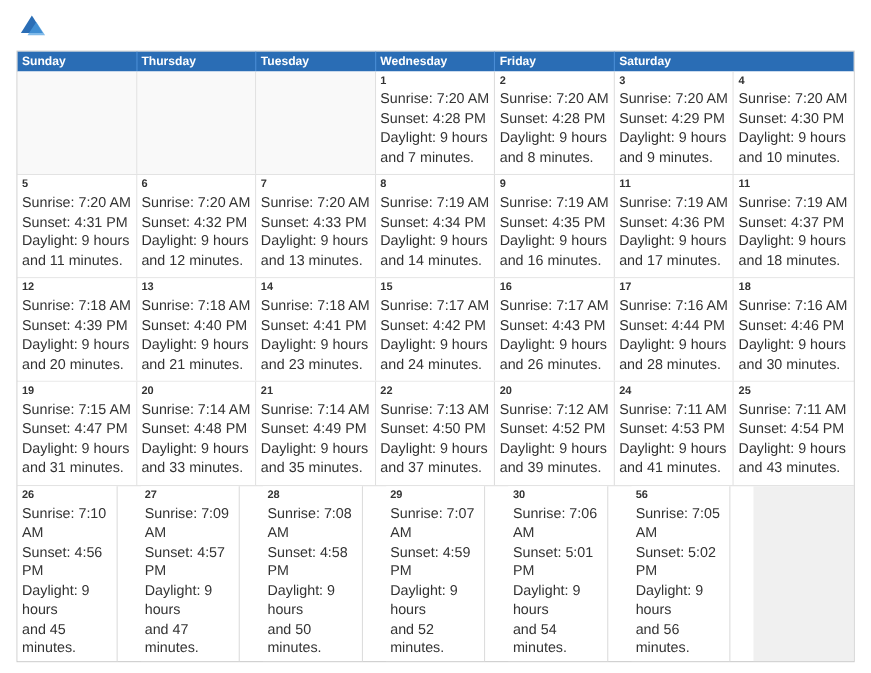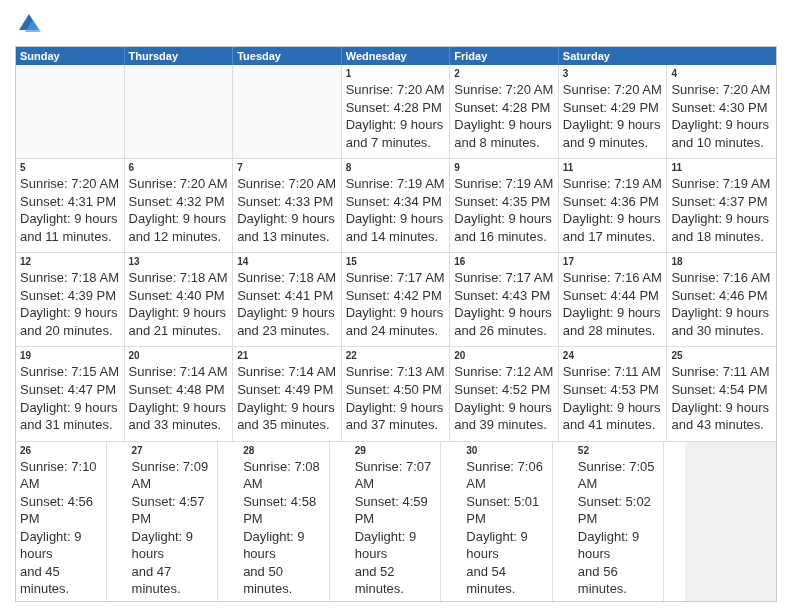--- a/index.html
+++ b/index.html
@@ -271,20 +271,20 @@
           </div>
           <div class="cal-cell">
             <span class="day-num">29</span>
             <div class="cell-text">Sunrise: 7:07 AM<br>Sunset: 4:59 PM<br>Daylight: 9 hours<br>and 52 minutes.</div>
           </div>
           <div class="cal-cell">
             <span class="day-num">30</span>
             <div class="cell-text">Sunrise: 7:06 AM<br>Sunset: 5:01 PM<br>Daylight: 9 hours<br>and 54 minutes.</div>
           </div>
           <div class="cal-cell">
-            <span class="day-num">52</span>
+            <span class="day-num">56</span>
             <div class="cell-text">Sunrise: 7:05 AM<br>Sunset: 5:02 PM<br>Daylight: 9 hours<br>and 56 minutes.</div>
           </div>
           <div class="cal-cell empty shaded"></div>
         </div>
       </div>
   </div>
 </div>
 
 </body></html>

